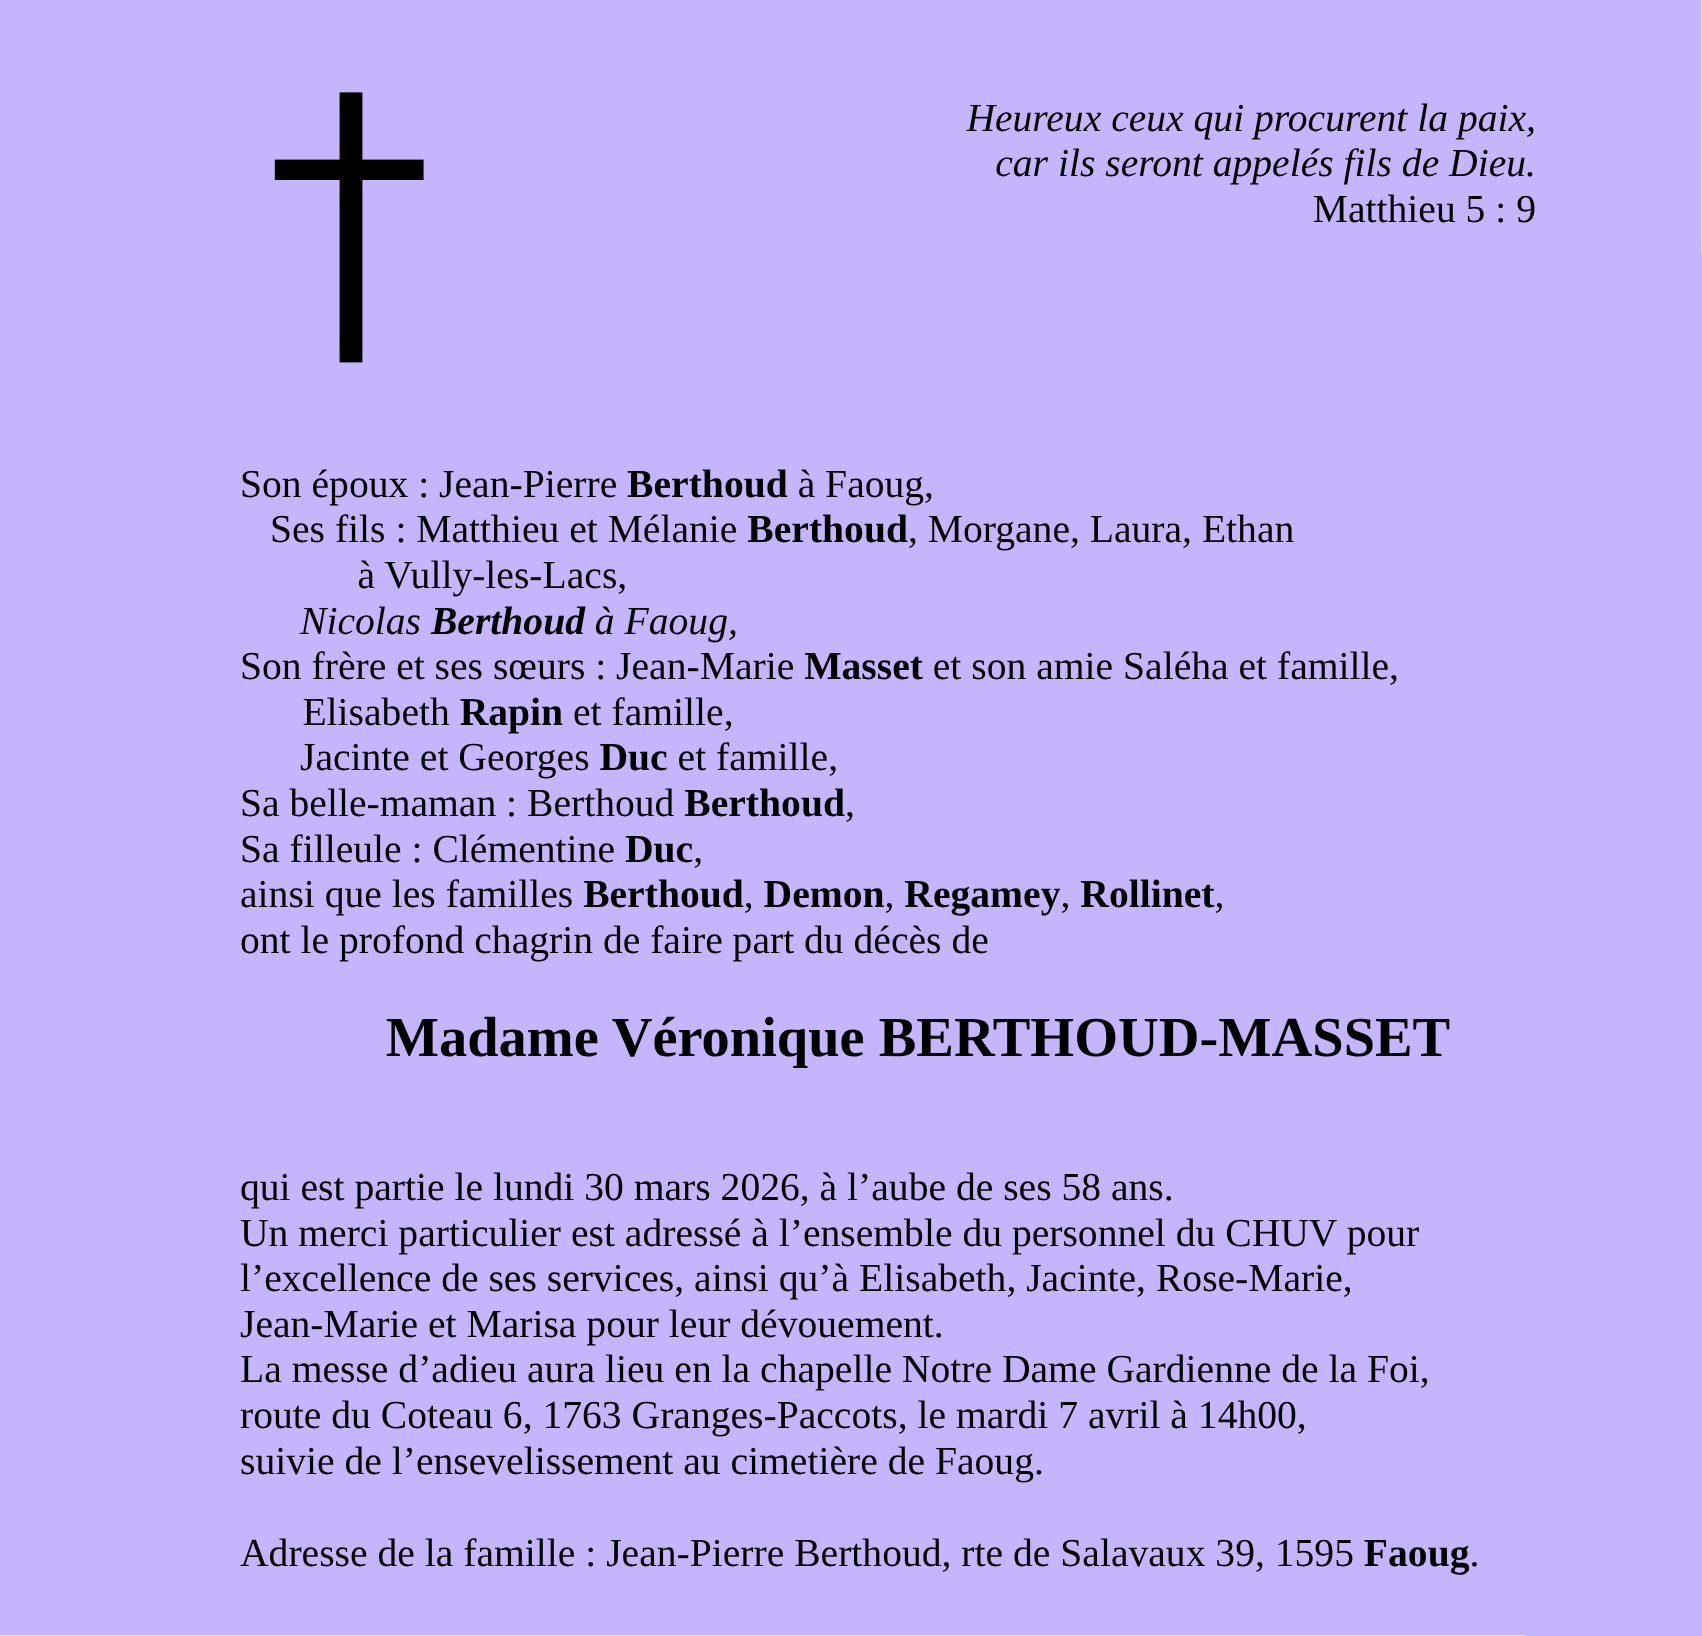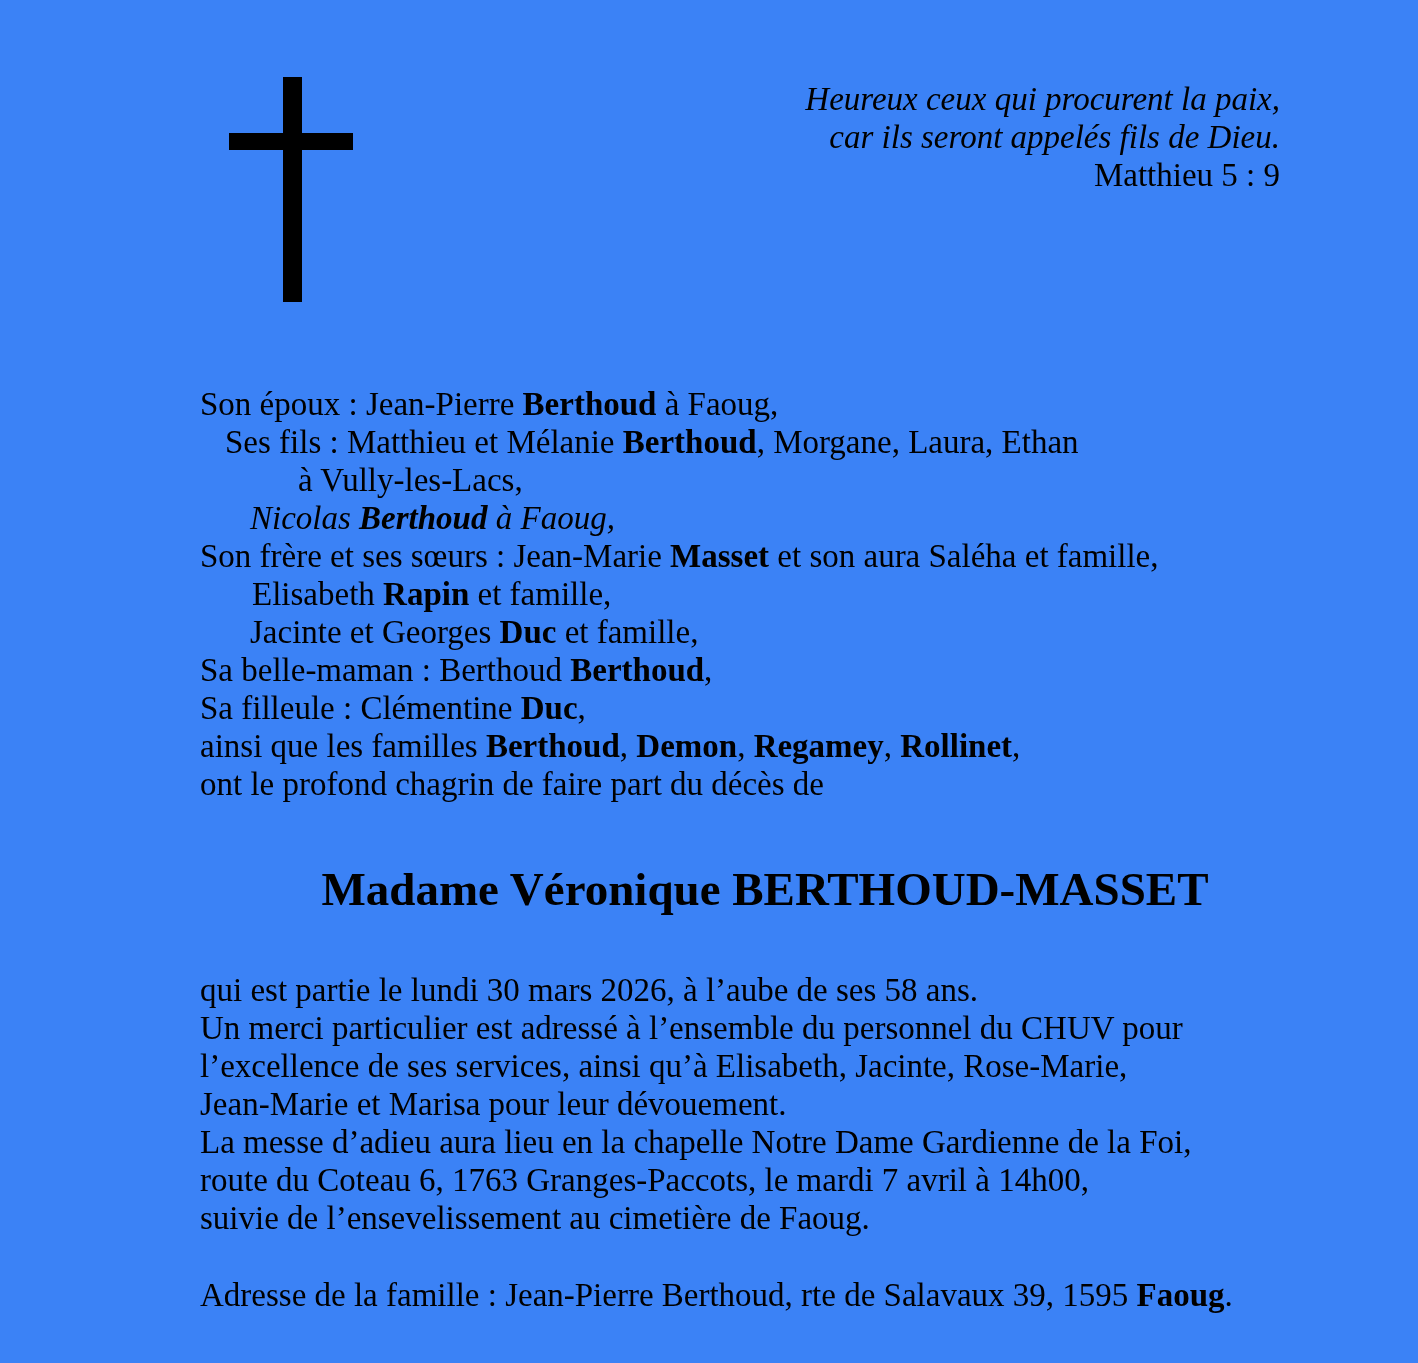--- a/index.html
+++ b/index.html
@@ -4,21 +4,21 @@
 <style>
   html, body {
     margin: 0;
     padding: 0;
     background: #ffffff;
   }
   .page {
     position: relative;
     width: 1418px;
     height: 1363px;
-    background: #3b82f6;
+    background: #c4b5fd;
     color: #000000;
     font-family: "Liberation Serif", "DejaVu Serif", serif;
     overflow: hidden;
   }
   
   .cross {
     position: absolute;
     left: 229px;
     top: 77px;
     width: 124px;
@@ -57,21 +57,21 @@
     left: 200px;
     top: 385px;
     width: 1160px;
     font-size: 33px;
     line-height: 38px;
   }
   
   .title {
     position: absolute;
     left: 200px;
-    top: 864px;
+    top: 840px;
     width: 1130px;
     margin: 0;
     text-align: center;
     font-size: 47px;
     line-height: 50px;
     font-weight: bold;
     white-space: nowrap;
   }
   
   .details {
@@ -108,21 +108,21 @@
     <div class="it">Heureux ceux qui procurent la paix,</div>
     <div class="it">car ils seront appelés fils de Dieu.</div>
     <div>Matthieu 5 : 9</div>
   </div>
 
   <div class="family">
       <div class="line"><span>Son époux : Jean-Pierre </span><span class="b">Berthoud</span><span> à Faoug,</span></div>
       <div class="line" style="margin-left: 25px;"><span>Ses fils : Matthieu et Mélanie </span><span class="b">Berthoud</span><span>, Morgane, Laura, Ethan</span></div>
       <div class="line" style="margin-left: 98px;"><span>à Vully-les-Lacs,</span></div>
       <div class="line" style="margin-left: 50px; font-style: italic;"><span>Nicolas </span><span class="b">Berthoud</span><span> à Faoug,</span></div>
-      <div class="line"><span>Son frère et ses sœurs : Jean-Marie </span><span class="b">Masset</span><span> et son aura Saléha et famille,</span></div>
+      <div class="line"><span>Son frère et ses sœurs : Jean-Marie </span><span class="b">Masset</span><span> et son amie Saléha et famille,</span></div>
       <div class="line" style="margin-left: 52px;"><span>Elisabeth </span><span class="b">Rapin</span><span> et famille,</span></div>
       <div class="line" style="margin-left: 50px;"><span>Jacinte et Georges </span><span class="b">Duc</span><span> et famille,</span></div>
       <div class="line"><span>Sa belle-maman : Berthoud </span><span class="b">Berthoud</span><span>,</span></div>
       <div class="line"><span>Sa filleule : Clémentine </span><span class="b">Duc</span><span>,</span></div>
       <div class="line"><span>ainsi que les familles </span><span class="b">Berthoud</span><span>, </span><span class="b">Demon</span><span>, </span><span class="b">Regamey</span><span>, </span><span class="b">Rollinet</span><span>,</span></div>
       <div class="line"><span>ont le profond chagrin de faire part du décès de</span></div>
     </div>
 
   <h1 class="title">Madame Véronique BERTHOUD-MASSET</h1>
 

